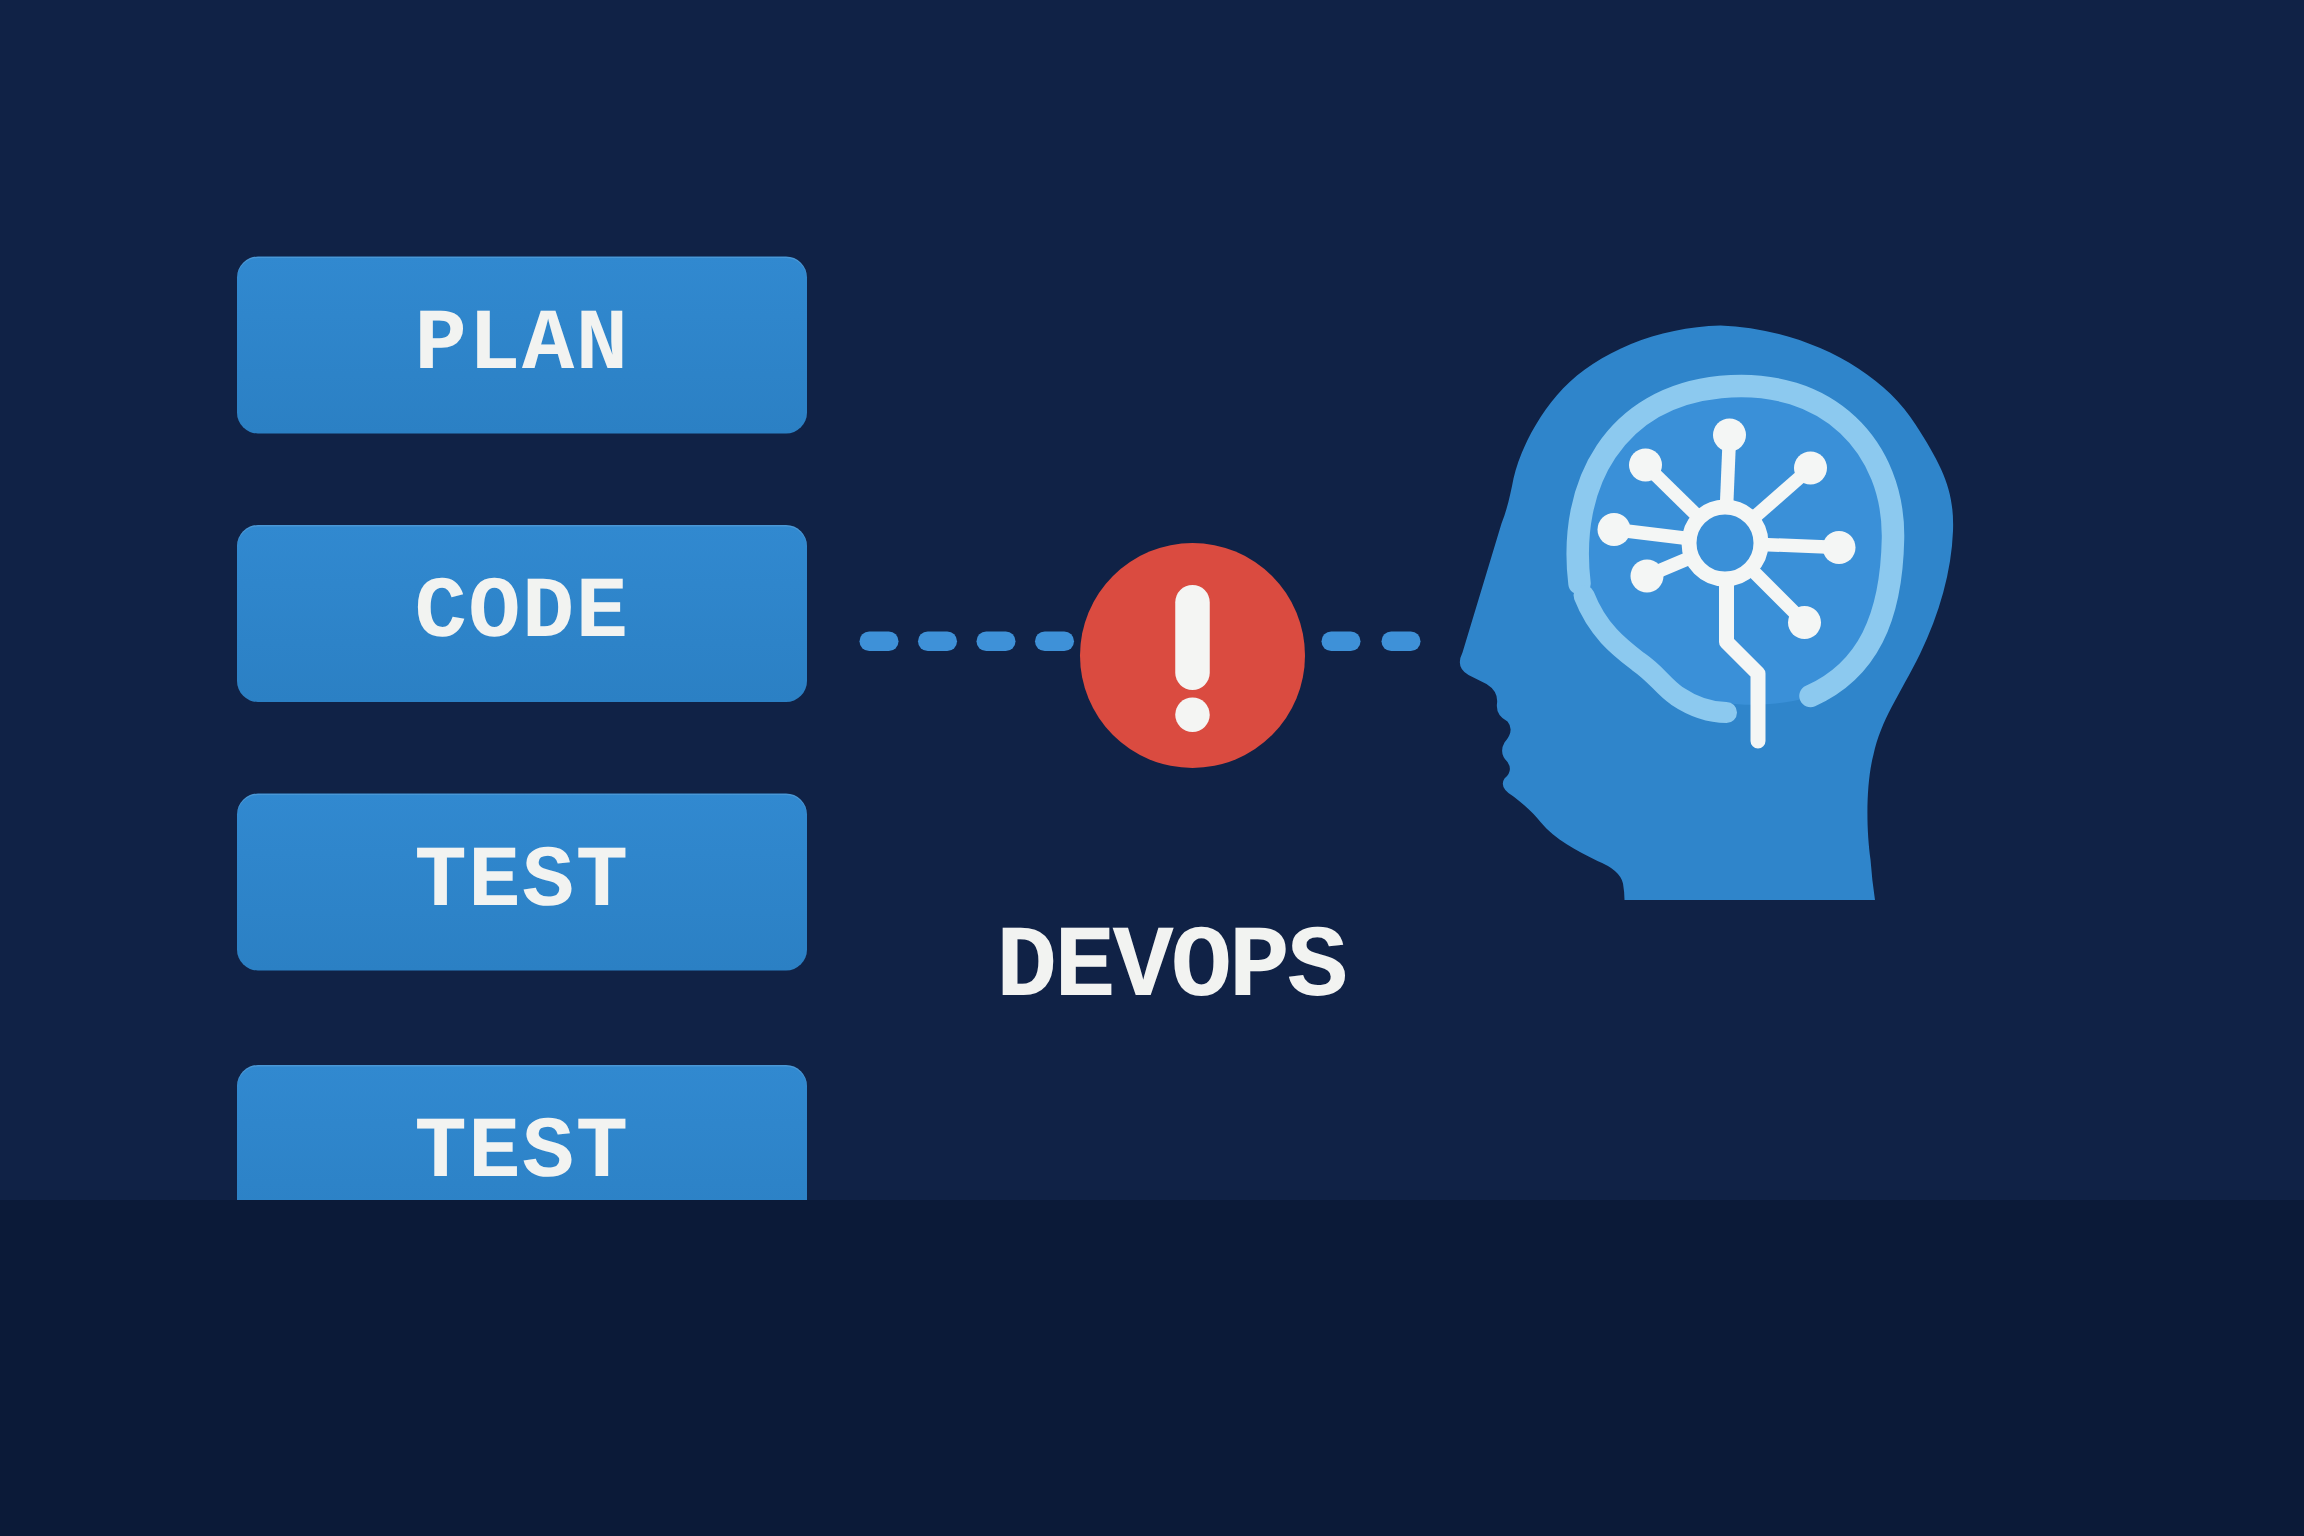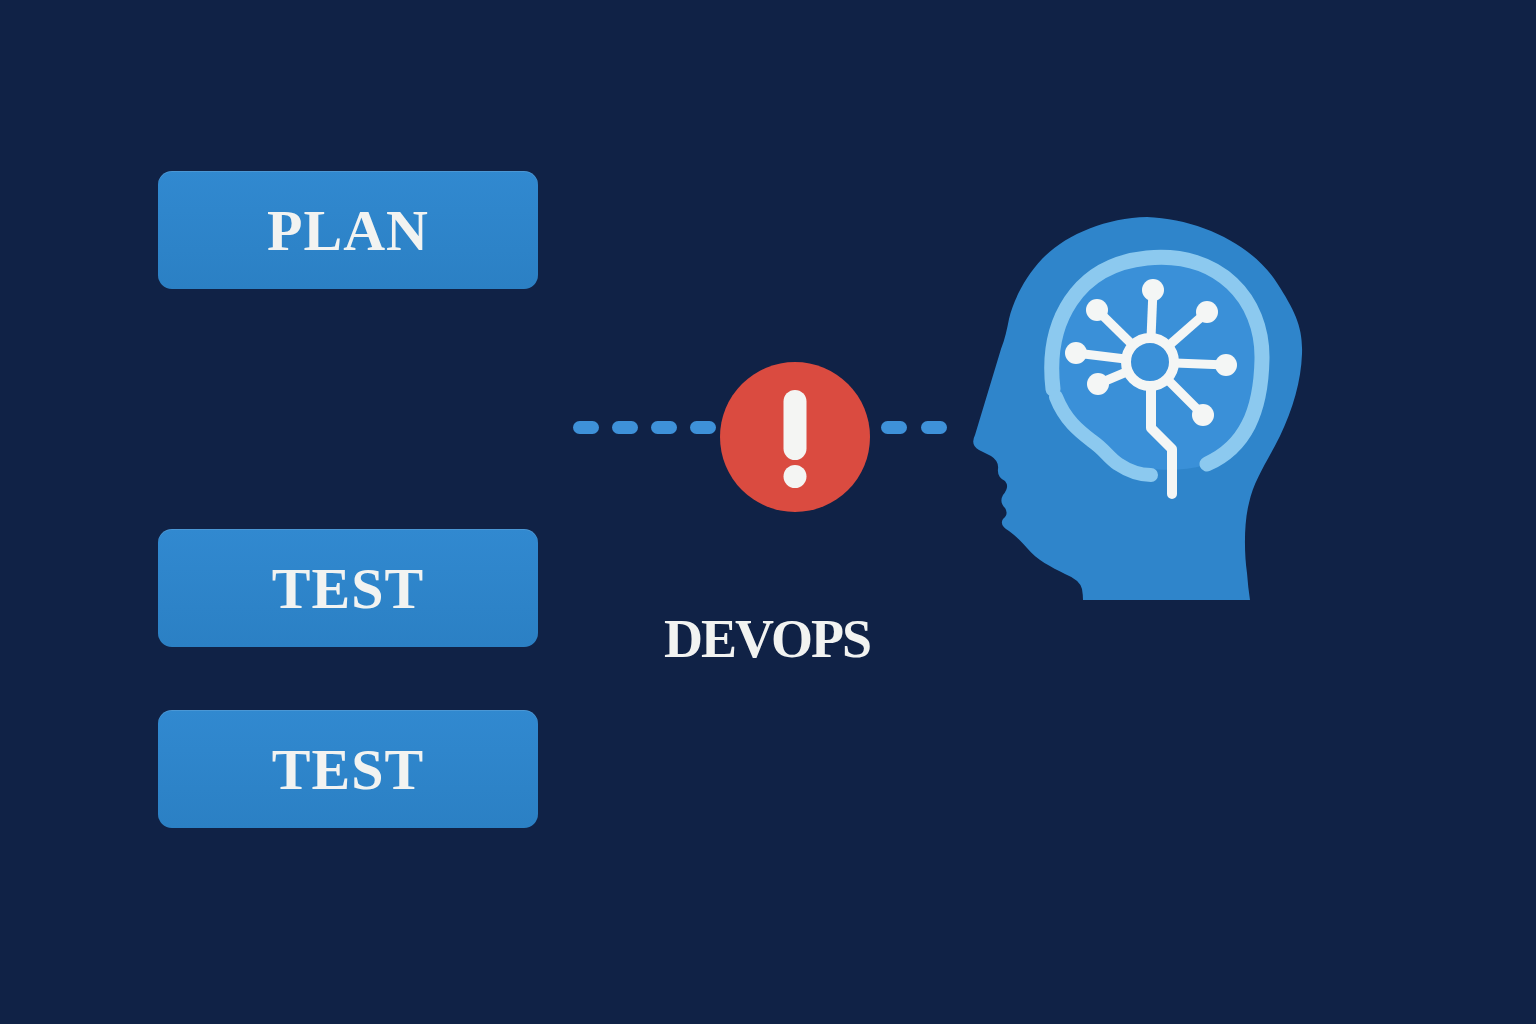--- a/index.html
+++ b/index.html
@@ -1,21 +1,21 @@
 <!DOCTYPE html>
 <html><head>
 <meta charset="utf-8">
 <style>
   html,body{margin:0;padding:0;background:#0b1a38;}
   #canvas{
     position:relative;
-    width:1536px;height:1024px;
+    width:1536px;height:800px;
     background:#102246;
     overflow:hidden;
-    font-family:Liberation Serif, serif;
+    font-family:Liberation Mono, monospace;
   }
   
   .stage{
     position:absolute;
     left:158px;width:380px;height:118px;
     background:linear-gradient(180deg,#3189d0 0%,#2b80c4 100%);
     border-radius:14px;
     display:flex;align-items:center;justify-content:center;
     box-shadow:inset 0 1px 0 rgba(255,255,255,.12);
   }
@@ -43,32 +43,35 @@
     top:28px;width:23px;height:70px;border-radius:12px;
     background:#f4f5f3;
   }
   .alert-dot{
     position:absolute;left:50%;transform:translateX(-50%);
     top:103px;width:23px;height:23px;border-radius:50%;
     background:#f4f5f3;
   }
   
   .caption{position:absolute;color:#f2f3f1;font-weight:bold;line-height:1;}
-  .caption-devops{left:664px;top:612px;font-size:54px;letter-spacing:-2px;}
+  .caption-devops{left:664px;top:612px;font-size:68px;letter-spacing:-2px;}
   .caption-ai{left:1058px;top:594px;font-size:200px;letter-spacing:-4px;}
   
   .head-svg{position:absolute;left:955px;top:207px;width:355px;height:400px;}
 </style>
 </head>
 <body>
 
 <div id="canvas">
 
   <div class="stage stage-plan">
     <span class="stage-label">PLAN</span>
+  </div>
+  <div class="stage stage-code">
+    <span class="stage-label">CODE</span>
   </div>
   <div class="stage stage-build">
     <span class="stage-label">TEST</span>
   </div>
   <div class="stage stage-test">
     <span class="stage-label">TEST</span>
   </div>
 
   <div class="dashes dashes-left">
       <span class="dash"></span>

